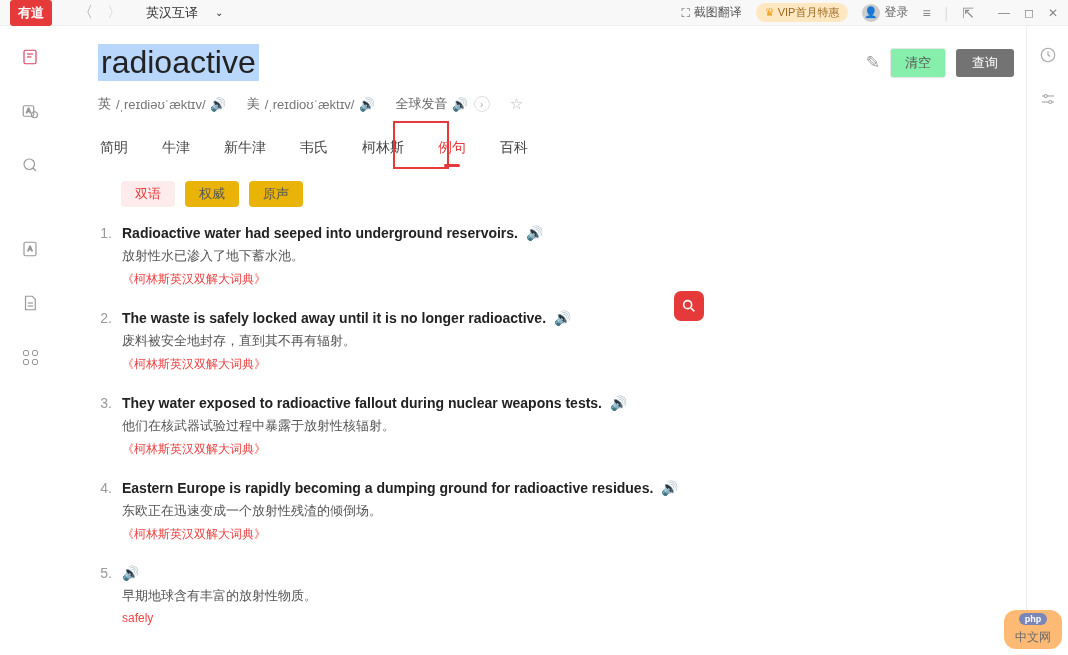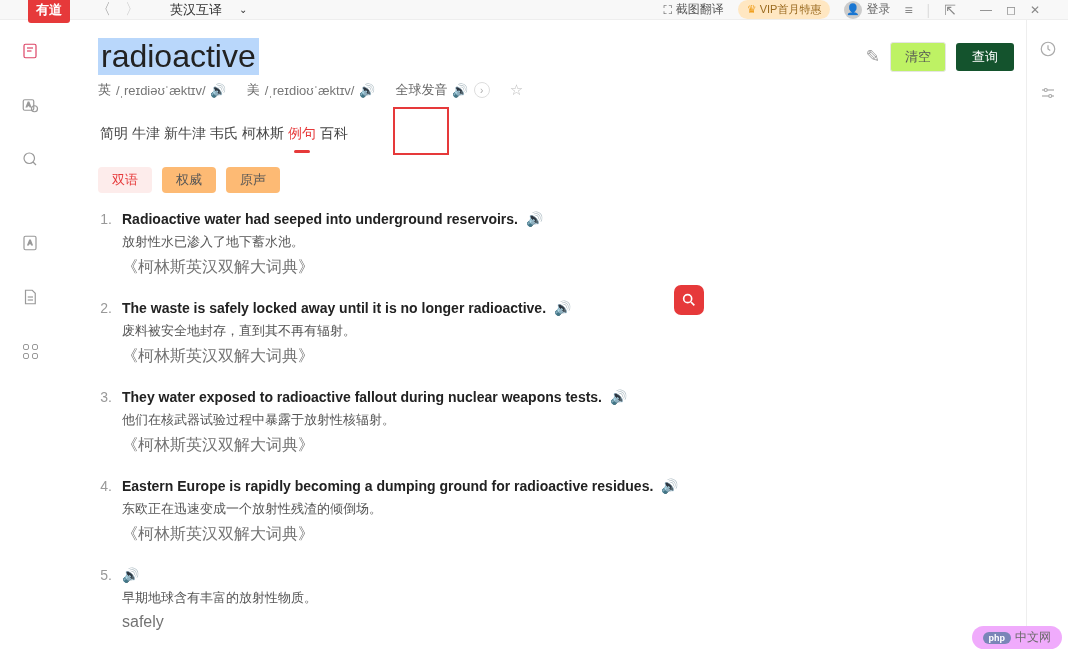--- a/index.html
+++ b/index.html
@@ -1,74 +1,74 @@
 <!DOCTYPE html>
 <html><head>
   <meta charset="utf-8">
   <style>
     * { margin: 0; padding: 0; box-sizing: border-box; }
     body { font-family: "Microsoft YaHei", Arial, sans-serif; background: #fff; width: 1068px; height: 655px; overflow: hidden; position: relative; }
     
-    .titlebar { height: 20px; background: #f8f8f8; display: flex; align-items: center; padding: 0 28px; border-bottom: 1px solid #eee; }
+    .titlebar { height: 26px; background: #f8f8f8; display: flex; align-items: center; padding: 0 10px; border-bottom: 1px solid #eee; }
     .logo { background: #e6393a; color: #fff; font-size: 13px; font-weight: bold; padding: 4px 8px; border-radius: 3px; }
     .nav-arrows { display: flex; gap: 14px; margin-left: 26px; color: #999; font-size: 15px; }
-    .dict-sel { margin-left: 30px; font-size: 13px; color: #333; display: flex; align-items: center; gap: 17px; }
+    .dict-sel { margin-left: 24px; font-size: 13px; color: #333; display: flex; align-items: center; gap: 17px; }
     .tb-right { margin-left: auto; display: flex; align-items: center; gap: 14px; font-size: 12px; }
     .screenshot-btn { display: flex; align-items: center; gap: 4px; color: #555; }
     .vip-badge { background: #ffe7c2; color: #9a6a1f; padding: 2px 9px; border-radius: 10px; display: flex; align-items: center; gap: 3px; font-size: 11px; }
     .login { display: flex; align-items: center; gap: 4px; color: #666; }
     .tb-icon { color: #888; font-size: 14px; }
     .window-controls { display: flex; gap: 14px; margin-left: 10px; color: #888; }
     
     .main-area { display: flex; height: calc(100% - 36px); }
     .left-rail { width: 60px; display: flex; flex-direction: column; align-items: center; padding-top: 18px; gap: 28px; }
     .left-rail .rail-item { width: 26px; height: 26px; display: flex; align-items: center; justify-content: center; color: #888; }
     .left-rail .rail-item.active { position: relative; }
     .apps-icon { display: grid; grid-template-columns: 6px 6px; gap: 3px; }
     .apps-icon span { width: 6px; height: 6px; border: 1.2px solid #999; border-radius: 2px; }
     
     .content { flex: 1; padding: 18px 12px 0 38px; overflow-y: auto; position: relative; }
-    .search-row { display: flex; align-items: center; gap: 10px; margin-bottom: 6px; }
+    .search-row { display: flex; align-items: center; gap: 10px; margin-bottom: 14px; }
     .search-word { font-size: 32px; font-weight: 400; color: #222; background: #b9d7fb; padding: 0 3px; flex: 0 0 auto; }
     .search-actions { margin-left: auto; display: flex; align-items: center; gap: 10px; }
     .pencil-btn { color: #999; font-size: 17px; }
-    .clear-btn { background: #bef264; border: 1px solid #e5e5e5; color: #555; padding: 5px 14px; font-size: 13px; border-radius: 3px; }
-    .query-btn { background: #14532d; color: #fff; padding: 5px 16px; font-size: 13px; border-radius: 3px; border: none; }
+    .clear-btn { background: #86efac; border: 1px solid #e5e5e5; color: #555; padding: 5px 14px; font-size: 13px; border-radius: 3px; }
+    .query-btn { background: #737373; color: #fff; padding: 5px 16px; font-size: 13px; border-radius: 3px; border: none; }
     
     .pron-row { display: flex; align-items: center; gap: 20px; font-size: 13px; color: #666; margin-bottom: 22px; }
     .pron-seg { display: flex; align-items: center; gap: 5px; }
     .ipa { color: #777; text-align: center; }
     .speaker { color: #e6393a; }
     .star { color: #bbb; font-size: 15px; }
     .circle-arrow { border: 1px solid #ddd; border-radius: 50%; width: 16px; height: 16px; display: inline-flex; align-items: center; justify-content: center; font-size: 10px; color: #aaa; }
     
-    .tabs { display: flex; font-size: 14px; color: #444; margin-bottom: 20px; }
+    .tabs { display: flex; gap: 30px; font-size: 14px; color: #444; margin-bottom: 20px; }
     .tab { padding: 4px 2px; cursor: pointer; }
     .tab.active { color: #e6393a; position: relative; font-weight: 500; }
     .tab.active::after { content: ""; position: absolute; left: 25%; right: 25%; bottom: -6px; height: 3px; background: #e6393a; border-radius: 2px; }
     .tab-highlight { position: absolute; border: 2px solid #e6393a; width: 56px; height: 48px; pointer-events: none; }
     
-    .filter-pills { display: flex; gap: 10px; margin-bottom: 18px; }
-    .pill { padding: 4px 14px; font-size: 13px; border-radius: 4px; background: #fdba74; color: #555; }
+    .filter-pills { display: flex; gap: 10px; margin-bottom: 18px; margin-left: 23px; }
+    .pill { padding: 4px 14px; font-size: 13px; border-radius: 4px; background: #eab308; color: #555; }
     .pill.active { background: #fdeceb; color: #e6393a; }
     
     .examples { font-size: 14px; color: #333; }
     .example { display: flex; margin-bottom: 22px; gap: 10px; }
     .ex-num { color: #999; width: 14px; text-align: right; flex-shrink: 0; }
     .ex-body { flex: 1; }
     .ex-en { font-weight: 600; color: #222; margin-bottom: 6px; display: flex; align-items: center; gap: 8px; }
     .ex-en .speaker { font-weight: normal; }
     .ex-zh { color: #555; margin-bottom: 6px; font-size: 13px; }
-    .ex-src { color: #737373; font-size: 16px; }
+    .ex-src { color: #ef4444; font-size: 12px; }
     
     .float-search { position: absolute; right: 322px; top: 265px; width: 30px; height: 30px; background: #e6393a; border-radius: 7px; display: flex; align-items: center; justify-content: center; color: #fff; }
     
     .right-rail { width: 42px; border-left: 1px solid #eee; display: flex; flex-direction: column; align-items: center; padding-top: 20px; gap: 22px; color: #aaa; }
     
-    .bottom-badge { position: absolute; right: 6px; bottom: 6px; background: #f0abfc; color: #6a6a6a; font-size: 12px; padding: 3px 11px; border-radius: 12px; display: flex; align-items: center; gap: 4px; }
+    .bottom-badge { position: absolute; right: 6px; bottom: 6px; background: #fdba74; color: #6a6a6a; font-size: 12px; padding: 3px 11px; border-radius: 12px; display: flex; align-items: center; gap: 4px; flex-direction: column; }
     .bottom-badge .php-logo { background: #7a85b8; color: #fff; font-size: 9px; padding: 1px 6px; border-radius: 10px; font-weight: bold; }
     
     .svg-icon { width: 18px; height: 18px; }
   </style>
 </head>
 <body>
 
 <div class="titlebar">
   <div class="logo">有道</div>
   <div class="nav-arrows">

